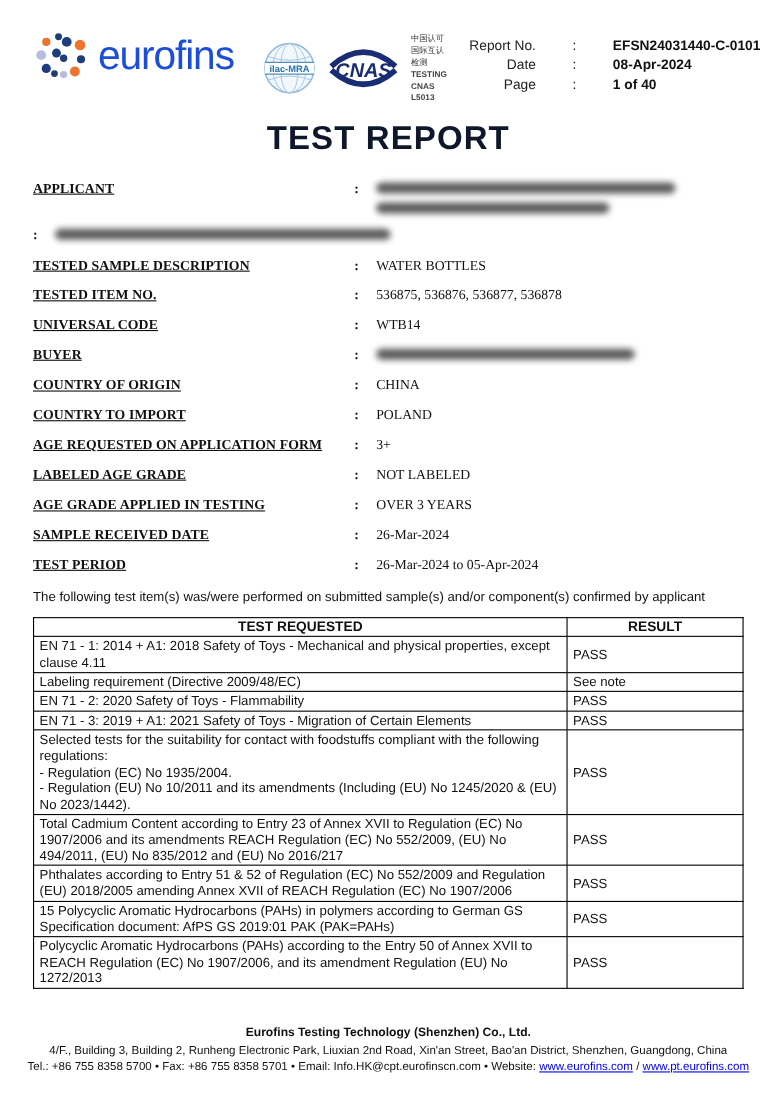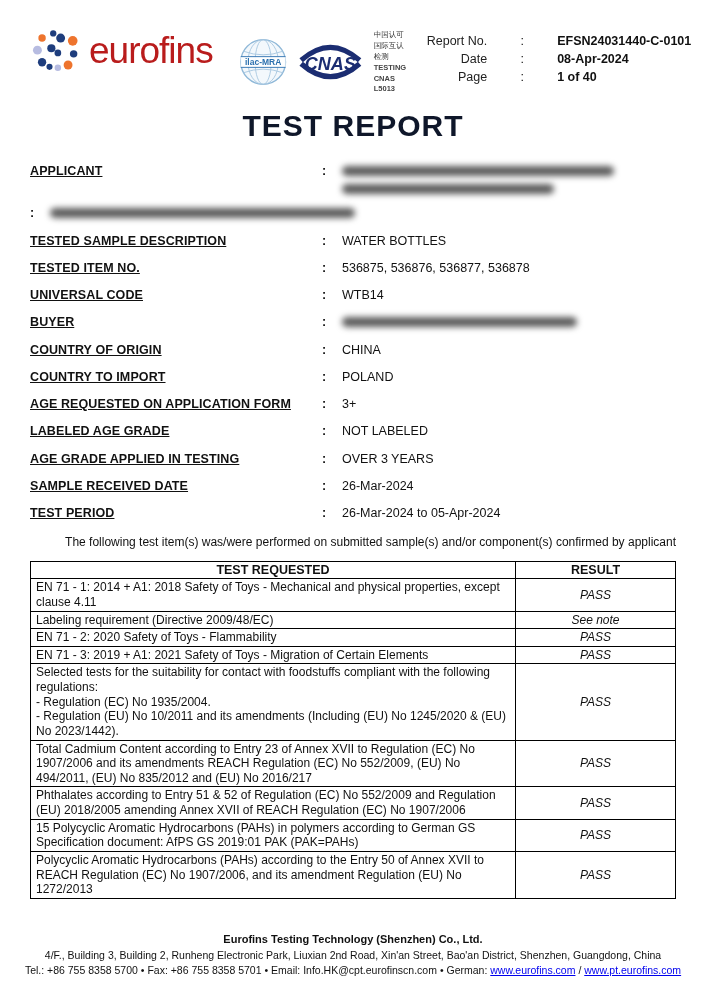--- a/index.html
+++ b/index.html
@@ -3,51 +3,51 @@
 <meta charset="utf-8">
 <style>
   html,body{margin:0;padding:0;background:#fff;}
   body{width:706px;height:1000px;font-family:"Liberation Sans","DejaVu Sans",sans-serif;color:#111;}
   .page{position:relative;width:706px;height:1000px;overflow:hidden;background:#fff;}
   .inner{padding:0 30px;}
 
   
   .header{display:flex;align-items:flex-start;padding:26px 18px 0 30px;}
   .brand{display:flex;align-items:center;gap:7px;}
-  .brand-word{font-size:37px;color:#b91c1c;letter-spacing:-1px;line-height:1;padding-bottom:4px;}
+  .brand-word{font-size:37px;color:#1d4ed8;letter-spacing:-1px;line-height:1;padding-bottom:4px;}
   .certs{display:flex;align-items:center;gap:9px;margin-left:26px;margin-top:2px;}
   .cnas-lines{font-size:7.5px;line-height:1.45;color:#333;margin-top:2px;}
   .cnas-lines .en{font-weight:bold;color:#444;}
   .meta{margin-left:auto;font-size:12.5px;line-height:1.45;margin-top:6px;white-space:nowrap;}
   .meta-row{display:flex;gap:28px;}
   .meta-label{width:72px;text-align:right;color:#222;}
   .meta-colon{width:14px;text-align:center;}
   .meta-value{font-weight:bold;}
   .meta-value.normal{font-weight:bold;}
 
   
   .title{text-align:center;font-size:30px;font-weight:bold;letter-spacing:1px;margin:14px 0 20px 0;color:#0f172a;}
 
   
-  .fields{margin-top:2px;}
+  .fields{margin-top:2px;font-family:Liberation Serif, serif;}
   .field-row{display:flex;font-size:12.5px;line-height:1.3;margin-bottom:11px;}
   .field-label{flex:none;width:292px;font-weight:bold;text-decoration:underline;letter-spacing:.1px;}
   .field-colon{flex:none;width:20px;font-weight:bold;}
   .field-value{flex:1;}
   .redact-bar{display:block;height:10px;background:#5a5a5a;border-radius:5px;filter:blur(3px);margin:3px 0 8px 0;}
 
   
-  .note{font-size:12px;margin:14px 0 12px 0;color:#111;text-align:right;}
+  .note{font-size:12px;margin:14px 0 12px 0;color:#111;}
 
   
   table.results{width:646px;border-collapse:collapse;border:1.5px solid #000;}
   table.results th{border:1.5px solid #000;font-size:12.5px;font-weight:bold;text-align:center;padding:1px 4px;}
   table.results td{border:1px solid #000;font-size:12px;line-height:1.22;padding:1px 5px;vertical-align:middle;}
   td.test{white-space:pre-line;width:478px;}
-  td.result{text-align:center;width:150px;font-style:italic;}
+  td.result{text-align:left;width:150px;}
 
   
   .footer{position:absolute;left:0;right:0;bottom:21px;text-align:center;font-size:10.5px;line-height:1.5;color:#111;}
   .footer .company{font-weight:bold;font-size:11px;}
   .footer a{color:#0000ee;text-decoration:underline;}
 </style>
 </head>
 <body>
 
 <div class="page">
@@ -261,20 +261,20 @@
   <div class="footer">
     <div class="company">Eurofins Testing Technology (Shenzhen) Co., Ltd.</div>
     <div>4/F., Building 3, Building 2, Runheng Electronic Park, Liuxian 2nd Road, Xin'an Street, Bao'an District, Shenzhen, Guangdong, China</div>
     <div>
       <span>Tel.: +86 755 8358 5700</span>
       <span>•</span>
       <span>Fax: +86 755 8358 5701</span>
       <span>•</span>
       <span>Email: Info.HK@cpt.eurofinscn.com</span>
       <span>•</span>
-      <span>German:</span>
+      <span>Website:</span>
       <a href="#">www.eurofins.com</a>
       <span>/</span>
       <a href="#">www.pt.eurofins.com</a>
     </div>
   </div>
 
 </div>
 
 </body></html>

